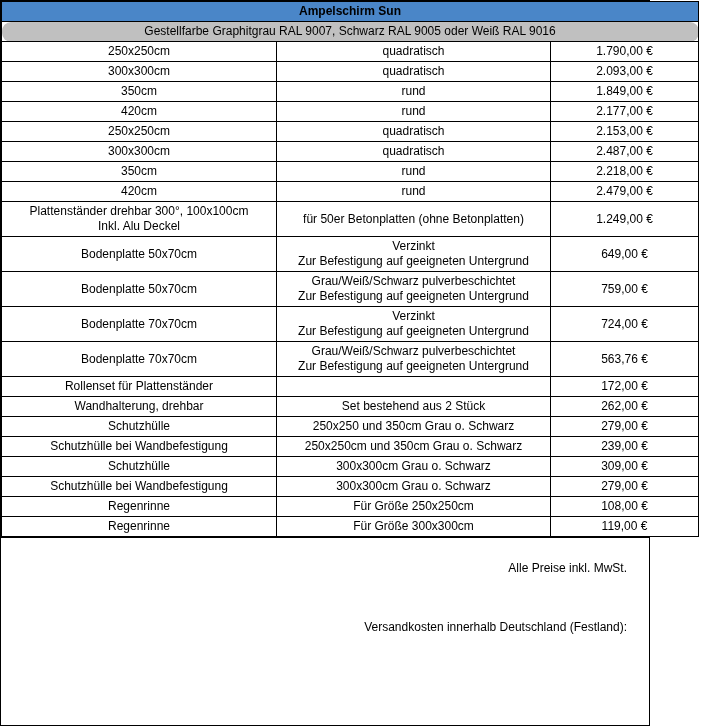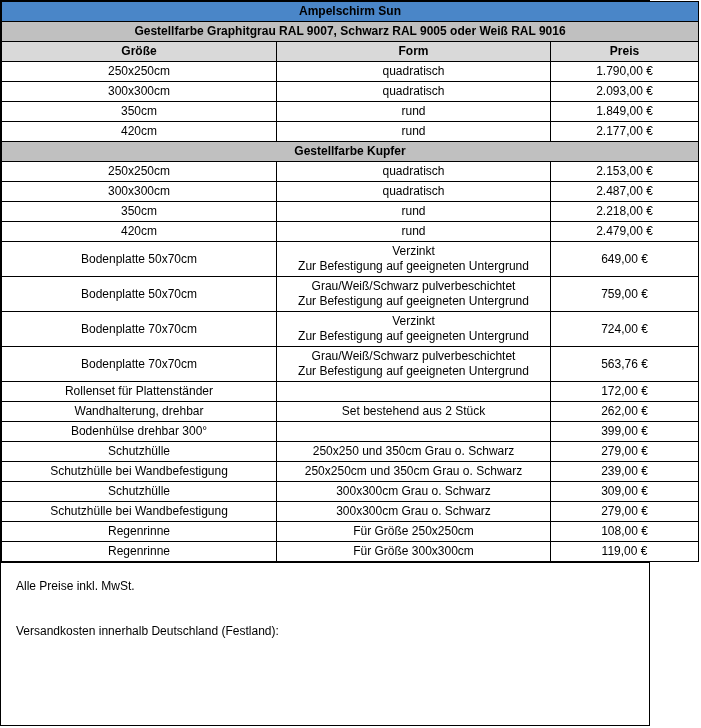--- a/index.html
+++ b/index.html
@@ -41,43 +41,45 @@
 
   .title-row td {
     background: #4a86c8;
     color: #000000;
     font-weight: bold;
     font-size: 14px;
     padding: 4px;
   }
   .section-row td {
     background: #c0c0c0;
-    font-weight: bold;
+    font-weight: normal;
     padding: 4px;
+    border-radius: 9px;
   }
   .header-row td {
     background: #d9d9d9;
     font-weight: bold;
   }
   .data-row td {
     background: #ffffff;
   }
   .multi td {
     padding-top: 4px;
     padding-bottom: 4px;
   }
   .notes {
     border-top: 1px solid #000000;
     padding: 6px 6px 0 6px;
     font-size: 12px;
     line-height: 1.45;
     box-sizing: border-box;
   }
   .notes p {
-    margin: 9px;
+    margin: 16px;
+    text-align: right;
   }
   .notes .spacer {
     height: 10px;
   }
   .notes .bold {
     font-weight: normal;
   }
 </style>
 </head>
 <body>
@@ -92,25 +94,20 @@
     </colgroup>
     <tbody>
       <tr class="title-row">
         <td colspan="3">Ampelschirm Sun</td>
       </tr>
 
       <tr class="section-row">
         <td colspan="3">Gestellfarbe Graphitgrau RAL 9007, Schwarz RAL 9005 oder Weiß RAL 9016</td>
       </tr>
 
-      <tr class="header-row">
-        <td>Größe</td>
-        <td>Form</td>
-        <td>Preis</td>
-      </tr>
 
       <tr class="data-row">
         <td>250x250cm</td>
         <td>quadratisch</td>
         <td>1.790,00 €</td>
       </tr>
       <tr class="data-row">
         <td>300x300cm</td>
         <td>quadratisch</td>
         <td>2.093,00 €</td>
@@ -119,23 +116,20 @@
         <td>350cm</td>
         <td>rund</td>
         <td>1.849,00 €</td>
       </tr>
       <tr class="data-row">
         <td>420cm</td>
         <td>rund</td>
         <td>2.177,00 €</td>
       </tr>
 
-      <tr class="section-row">
-        <td colspan="3">Gestellfarbe Kupfer</td>
-      </tr>
 
       <tr class="data-row">
         <td>250x250cm</td>
         <td>quadratisch</td>
         <td>2.153,00 €</td>
       </tr>
       <tr class="data-row">
         <td>300x300cm</td>
         <td>quadratisch</td>
         <td>2.487,00 €</td>
@@ -145,20 +139,26 @@
         <td>rund</td>
         <td>2.218,00 €</td>
       </tr>
       <tr class="data-row">
         <td>420cm</td>
         <td>rund</td>
         <td>2.479,00 €</td>
       </tr>
 
 
+      <tr class="data-row multi">
+        <td style="white-space:pre-line">Plattenständer drehbar 300°, 100x100cm
+Inkl. Alu Deckel</td>
+        <td style="white-space:pre-line">für 50er Betonplatten (ohne Betonplatten)</td>
+        <td>1.249,00 €</td>
+      </tr>
       <tr class="data-row multi">
         <td style="white-space:pre-line">Bodenplatte 50x70cm</td>
         <td style="white-space:pre-line">Verzinkt
 Zur Befestigung auf geeigneten Untergrund</td>
         <td>649,00 €</td>
       </tr>
       <tr class="data-row multi">
         <td style="white-space:pre-line">Bodenplatte 50x70cm</td>
         <td style="white-space:pre-line">Grau/Weiß/Schwarz pulverbeschichtet
 Zur Befestigung auf geeigneten Untergrund</td>
@@ -178,25 +178,20 @@
       </tr>
       <tr class="data-row">
         <td>Rollenset für Plattenständer</td>
         <td></td>
         <td>172,00 €</td>
       </tr>
       <tr class="data-row">
         <td>Wandhalterung, drehbar</td>
         <td>Set bestehend aus 2 Stück</td>
         <td>262,00 €</td>
-      </tr>
-      <tr class="data-row">
-        <td>Bodenhülse drehbar 300°</td>
-        <td></td>
-        <td>399,00 €</td>
       </tr>
       <tr class="data-row">
         <td>Schutzhülle</td>
         <td>250x250 und 350cm  Grau o. Schwarz</td>
         <td>279,00 €</td>
       </tr>
       <tr class="data-row">
         <td>Schutzhülle bei Wandbefestigung</td>
         <td>250x250cm und 350cm Grau o. Schwarz</td>
         <td>239,00 €</td>

